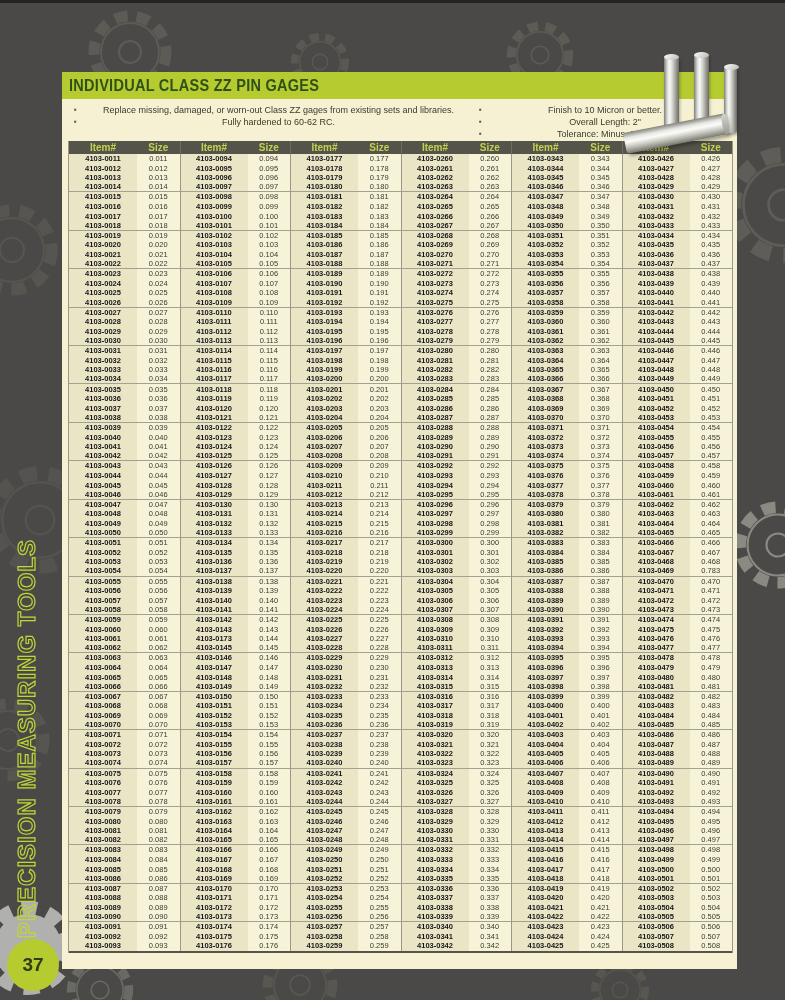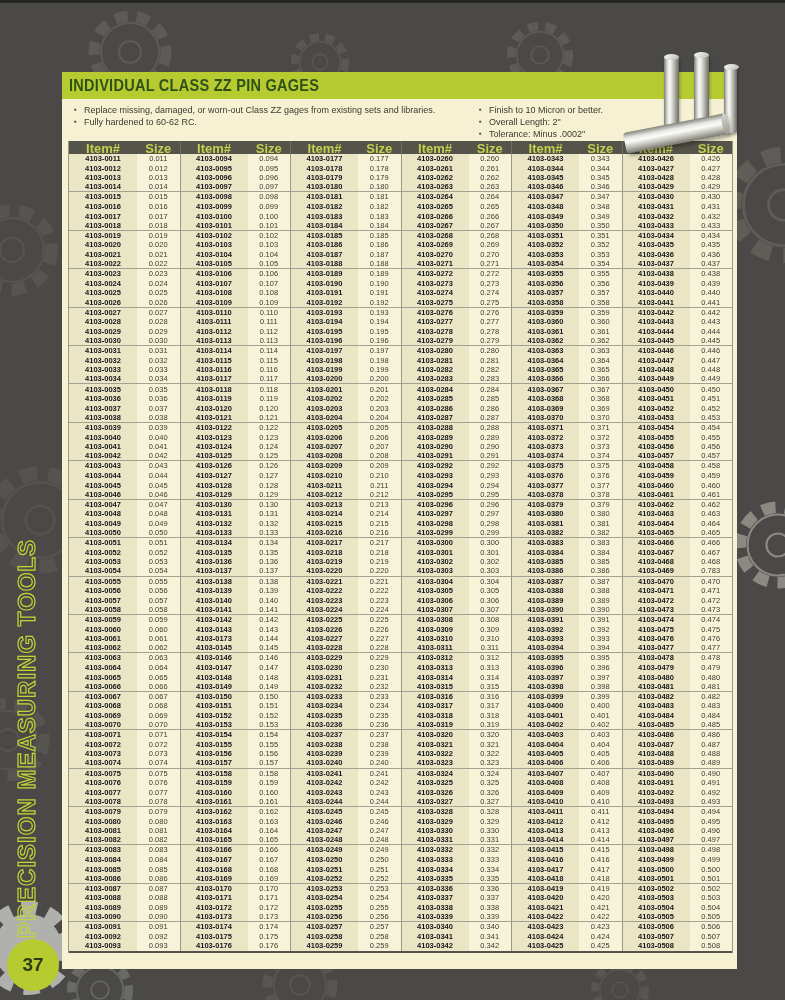--- a/index.html
+++ b/index.html
@@ -58,21 +58,21 @@
     background:var(--cream,#f5f1d2);
   }
   .section-band{
     position:absolute;top:0;left:0;right:0;height:27px;background:var(--accent,#b5cb2f);
     display:flex;align-items:center;
   }
   .section-title{
     font-size:16.5px;font-weight:800;color:#30501a;letter-spacing:.3px;
     transform:scaleX(.88);transform-origin:left center;padding-left:8px;white-space:nowrap;
   }
-  .bullets{position:absolute;top:30px;left:6px;right:16px;height:36px;display:flex;}
+  .bullets{position:absolute;top:30px;left:6px;right:16px;height:36px;display:flex;text-align:center;}
   .bullets ul{margin:2px 0 0 0;padding:0 0 0 16px;list-style:none;}
   .bullets li{font-size:9px;line-height:12px;color:#3b3b30;position:relative;}
   .bullets li::before{content:"▪";position:absolute;left:-10px;top:0;font-size:8px;color:#55554a;}
   .bullets-left{width:405px;}
   .bullets-right{flex:1;}
   
   .pins{position:absolute;left:574px;top:-17px;width:140px;height:108px;z-index:7;}
   .pin-v{
     position:absolute;width:15px;border-radius:2px;
     background:linear-gradient(90deg,#7e7e78 0%,#dadad5 22%,#f9f9f6 38%,#d1d1cb 58%,#8f8f88 85%,#6c6c65 100%);
@@ -89,21 +89,21 @@
     box-shadow:2px 3px 4px rgba(0,0,0,.35);
   }
   .pin-h::after{
     content:"";position:absolute;right:-2px;top:0;width:7px;height:21px;border-radius:50%;
     background:linear-gradient(180deg,#d6d6d0,#9a9a93);
   }
   
   .tbl{position:absolute;left:6px;top:69px;width:663px;border-left:1px solid #9a9889;border-right:1px solid #9a9889;}
   .tbl-head,.tbl-body{display:grid;grid-template-columns:repeat(6,68fr 42.5fr);}
   .tbl-head{height:13px;background:var(--thBg,#55544a);}
-  .th{display:flex;align-items:center;justify-content:center;font-size:13px;font-weight:bold;color:var(--thText,#c3d14e);}
+  .th{display:flex;align-items:center;justify-content:center;font-size:10px;font-weight:bold;color:var(--thText,#c3d14e);}
   .th.pair-start{border-left:1px solid #6e6d62;}
   .tbl-body{height:797px;grid-auto-rows:1fr;border-bottom:2px solid #55544a;text-align:right;}
   .cell{display:flex;align-items:center;justify-content:center;font-size:7.5px;line-height:1;overflow:hidden;}
   .cell.item{font-weight:bold;color:#15151d;background:var(--itemBg,#eae6c5);}
   .cell.size{color:#3a3a30;background:var(--sizeBg,#f6f3d8);}
   .cell.pair-start{border-left:1px solid #9a9889;}
   .cell.group-end{border-bottom:1px solid #a3a192;}
 </style>
 </head>
 <body>

